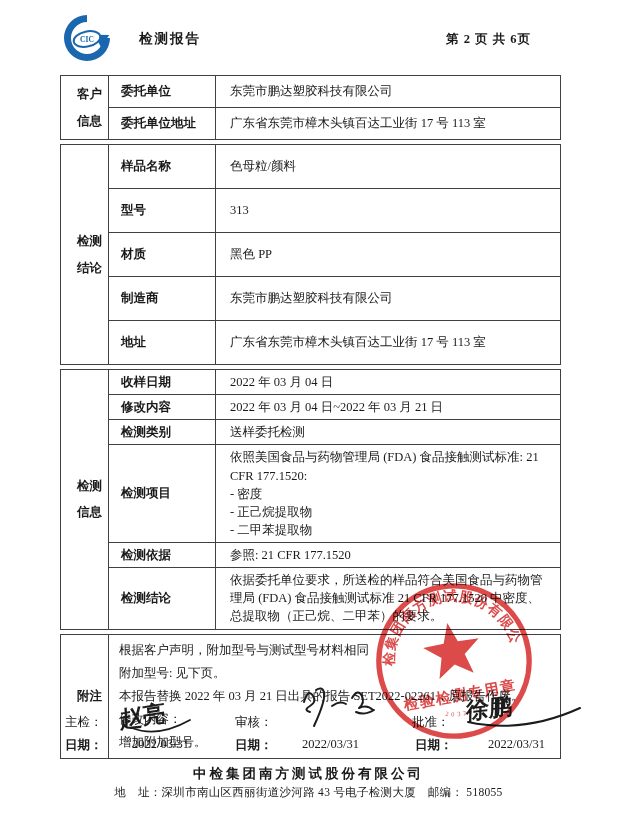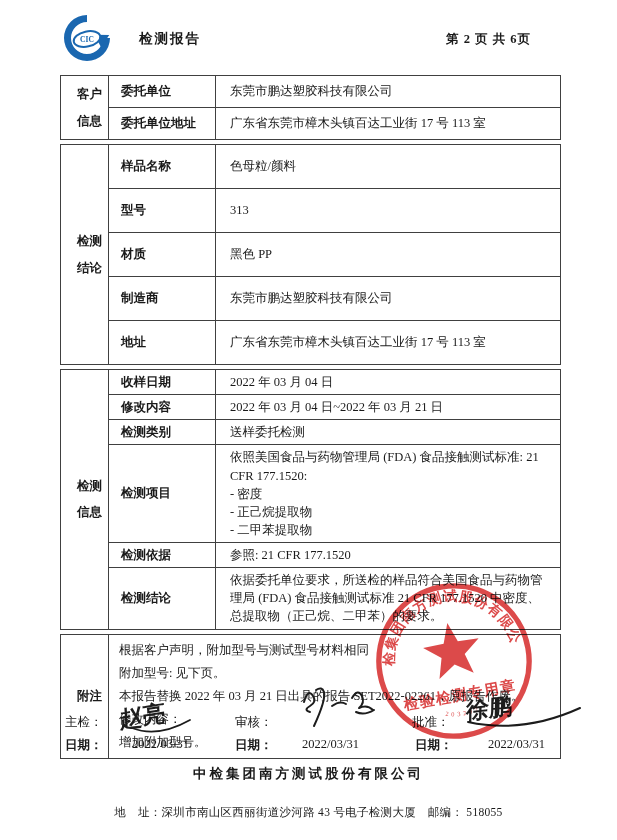--- a/index.html
+++ b/index.html
@@ -35,21 +35,21 @@
   .sigzone .role { position:absolute; top:24px; font-weight:normal; }
   .r1 { left:5px; } .r2 { left:175px; } .r3 { left:352px; z-index:1; }
   .sigsvg { position:absolute; z-index:5; }
   .sigtext { font-family:"DejaVu Sans",sans-serif; font-weight:bold; font-size:23px; fill:#1c1c1c; }
   .daterow { position:absolute; left:60px; top:737px; width:510px; font-size:12.5px; z-index:2; }
   .daterow .dl { position:absolute; font-weight:bold; }
   .daterow .dv { position:absolute; }
   
   .footer { position:absolute; left:0; top:765px; width:617px; text-align:center; }
   .f-company { font-size:13.5px; font-weight:bold; letter-spacing:3px; }
-  .f-line { font-size:11.5px; margin-top:22px; letter-spacing:0.3px;text-align:center; }
+  .f-line { font-size:11.5px; margin-top:2px; letter-spacing:0.3px;text-align:center; }
   .f-link { color:#0000dd; text-decoration:underline; font-family:"Liberation Mono","DejaVu Sans Mono",monospace; font-size:11px; }
 </style>
 </head>
 <body>
 
 <div class="page">
 
   <div class="hdr-logo">
     <svg width="50" height="50" viewBox="0 0 100 100">
       <path d="M50 4 A46 46 0 1 0 96 50 L82 50 A32 32 0 1 1 50 18 Z" fill="#1a67b0"></path>

